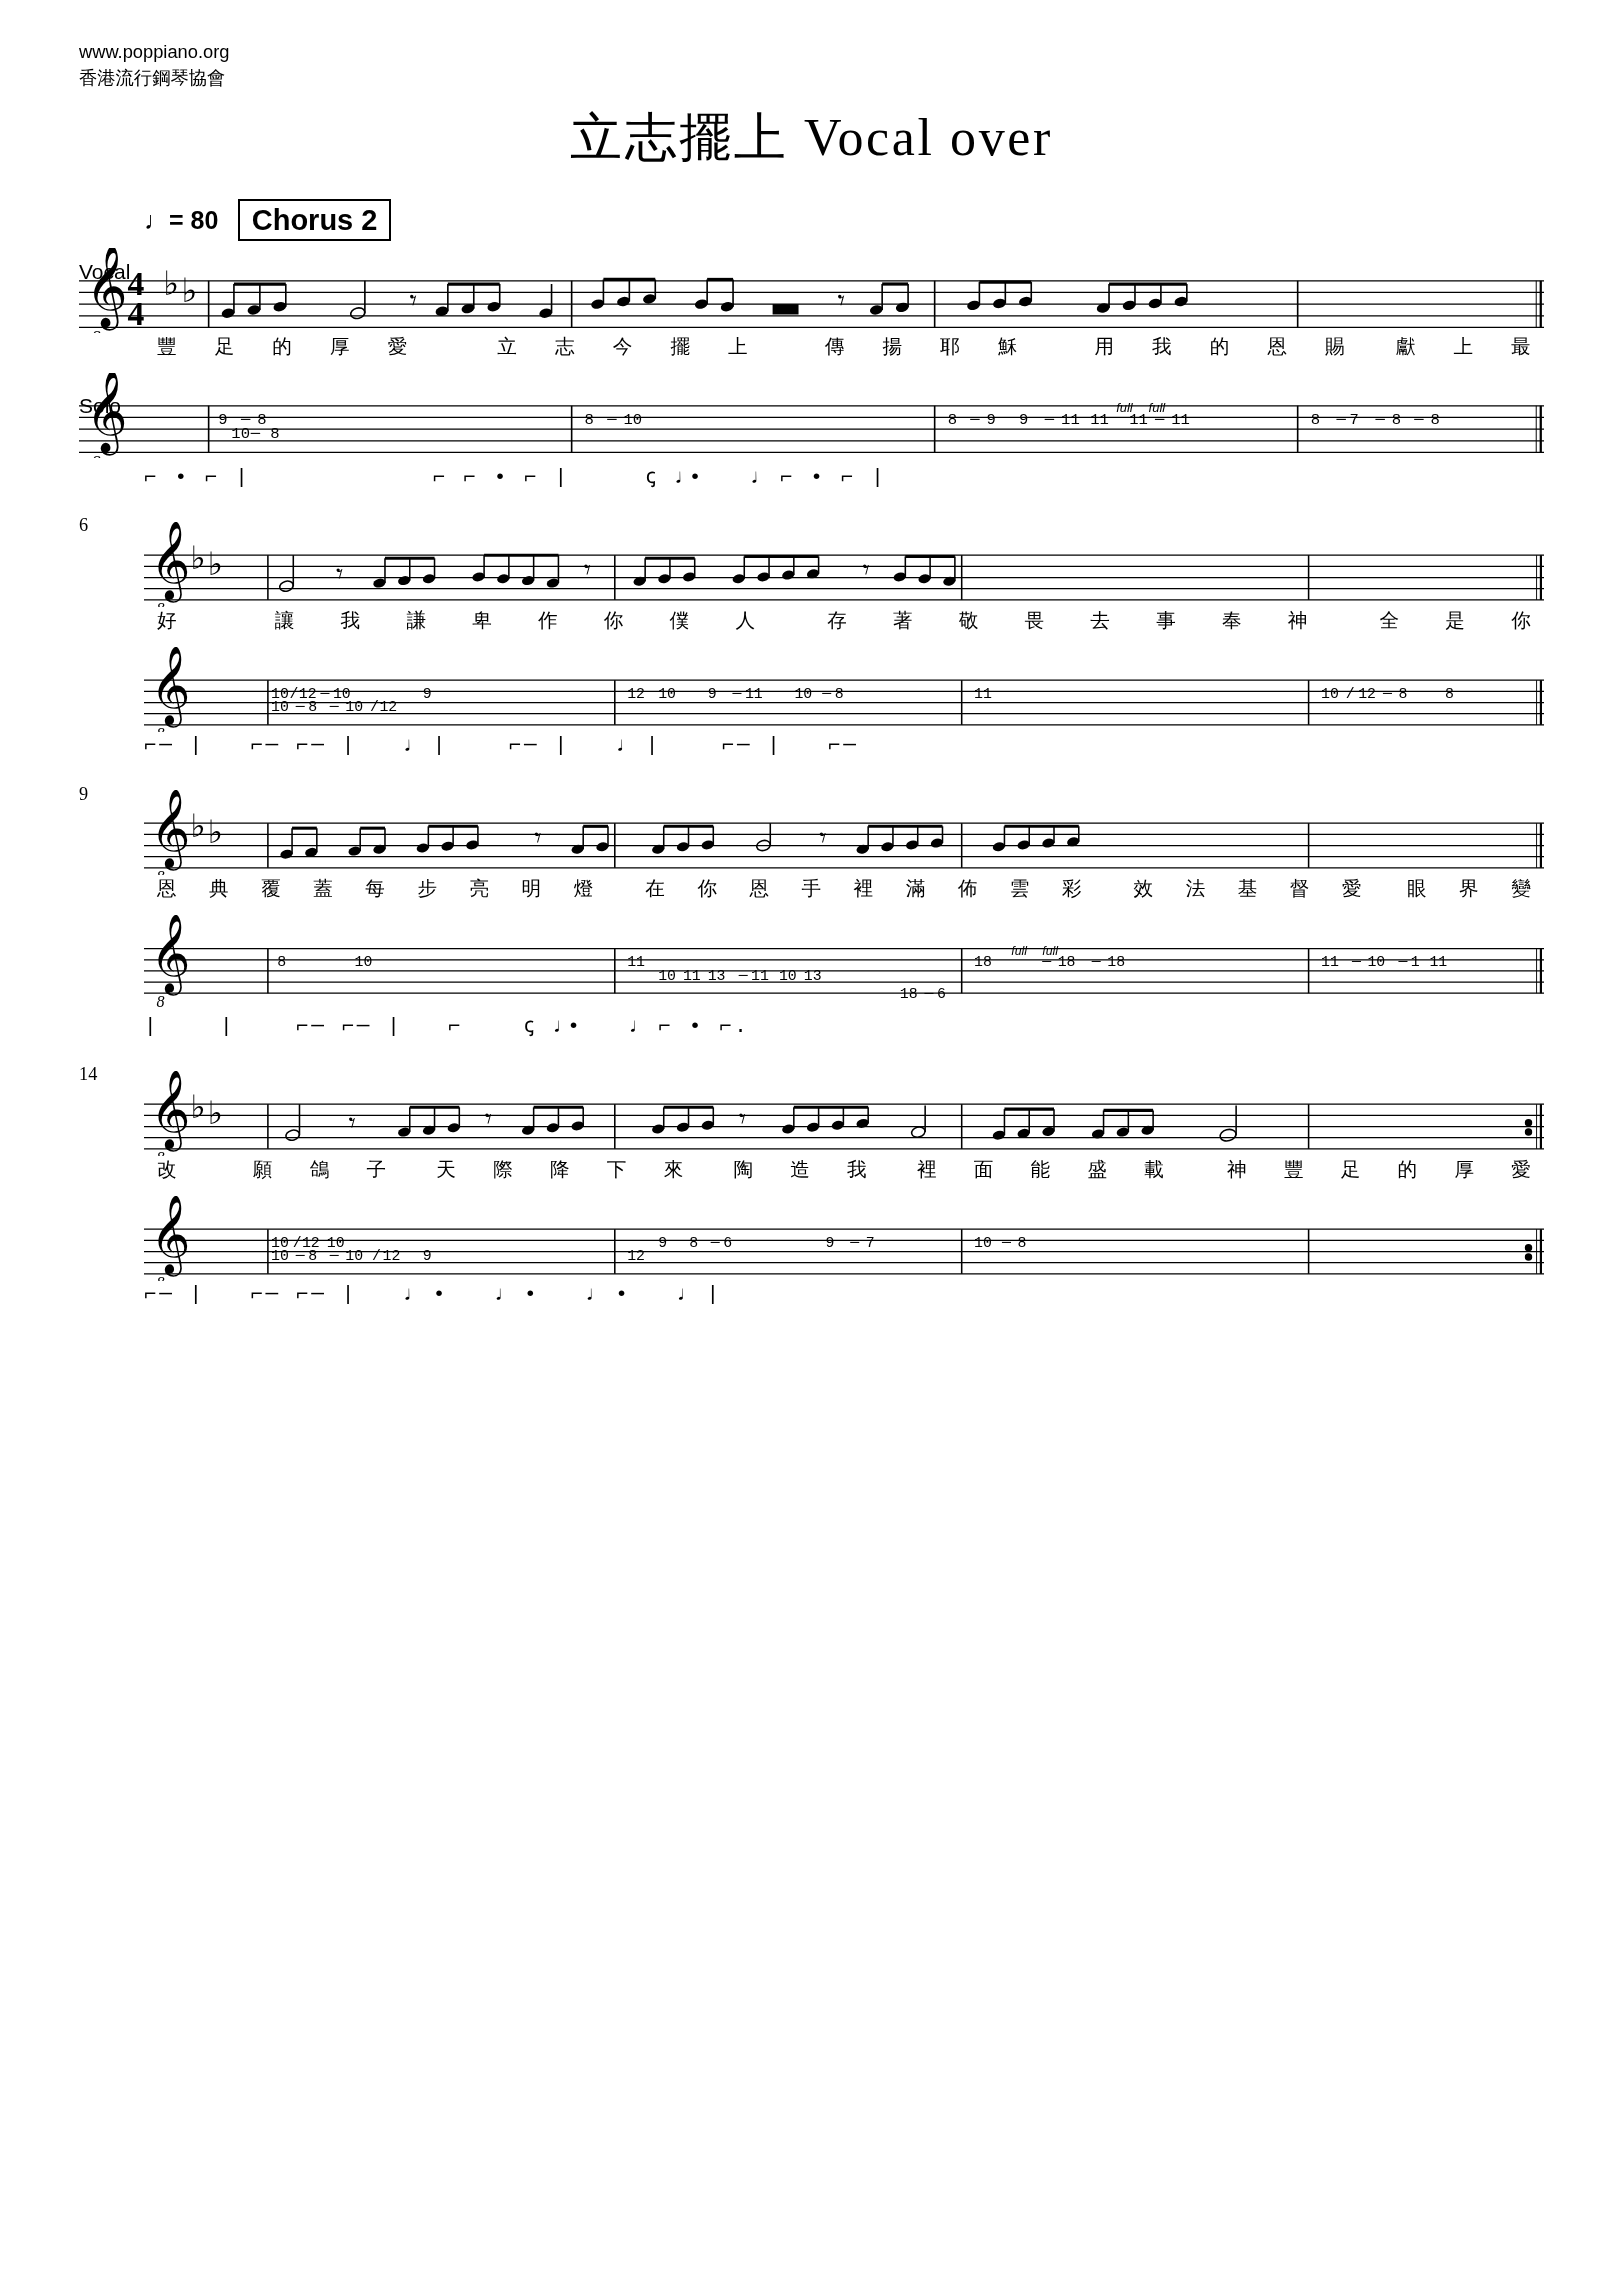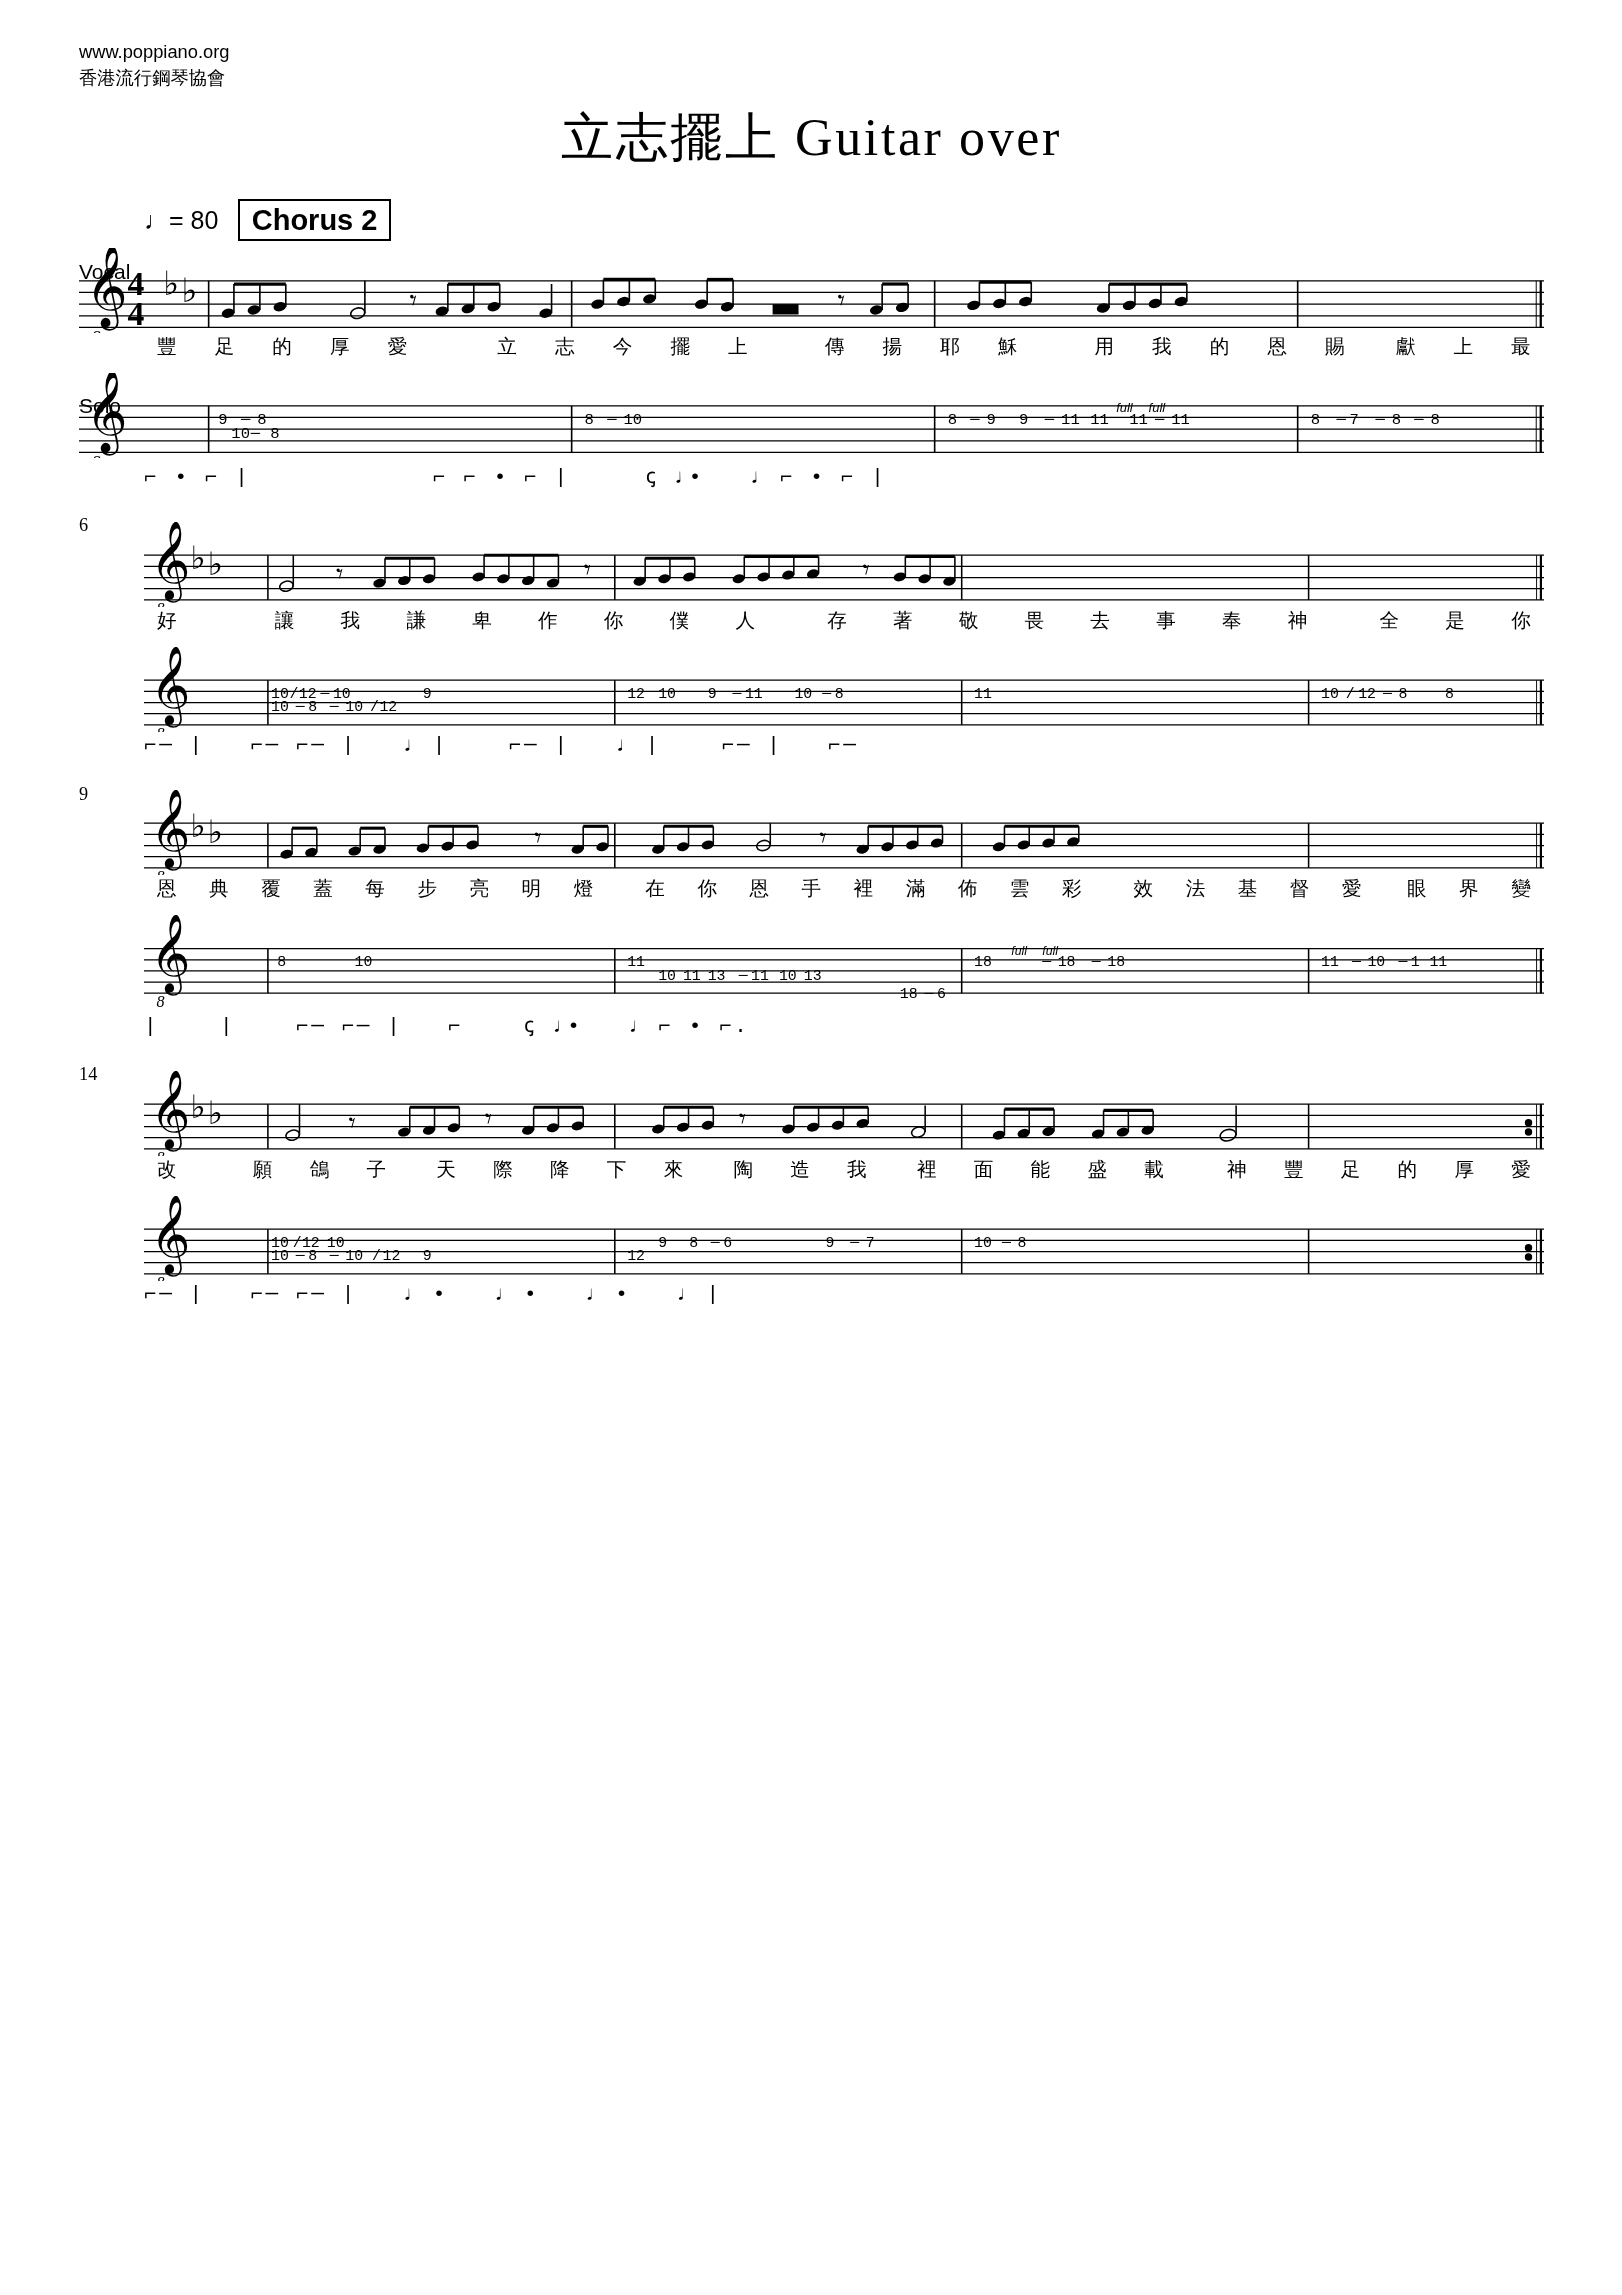--- a/index.html
+++ b/index.html
@@ -27,21 +27,21 @@
       text-align: center;
       margin: 13px 0 26px 0;
     }
     .main-title {
       font-size: 52px;
       font-weight: normal;
       letter-spacing: 2.6px;
     }
     .tempo-marking {
       font-size: 25px;
-      font-weight: normal;
+      font-weight: bold;
       font-family: Arial, sans-serif;
     }
     .chorus-box {
       display: inline-block;
       border: 2px solid #000;
       padding: 2.6px 11.8px;
       font-size: 29px;
       font-weight: bold;
       font-family: Arial, sans-serif;
       margin-left: 19.6px;
@@ -69,21 +69,21 @@
 <body>
 
 <div class="page">
 
   <div class="header-org">
     <div>www.poppiano.org</div>
     <div>香港流行鋼琴協會</div>
   </div>
 
   <div class="title-area">
-    <div class="main-title">立志擺上 Guitar over</div>
+    <div class="main-title">立志擺上 Vocal over</div>
   </div>
 
   <div style="position:relative; margin-bottom: 33px;">
 
     <div style="display:flex; align-items:center; margin-left:65px; margin-bottom:6.5px;">
       <span class="tempo-marking">♩= 80</span>
       <span class="chorus-box">Chorus 2</span>
     </div>
 
     <div style="position:relative; margin-bottom:0;">

